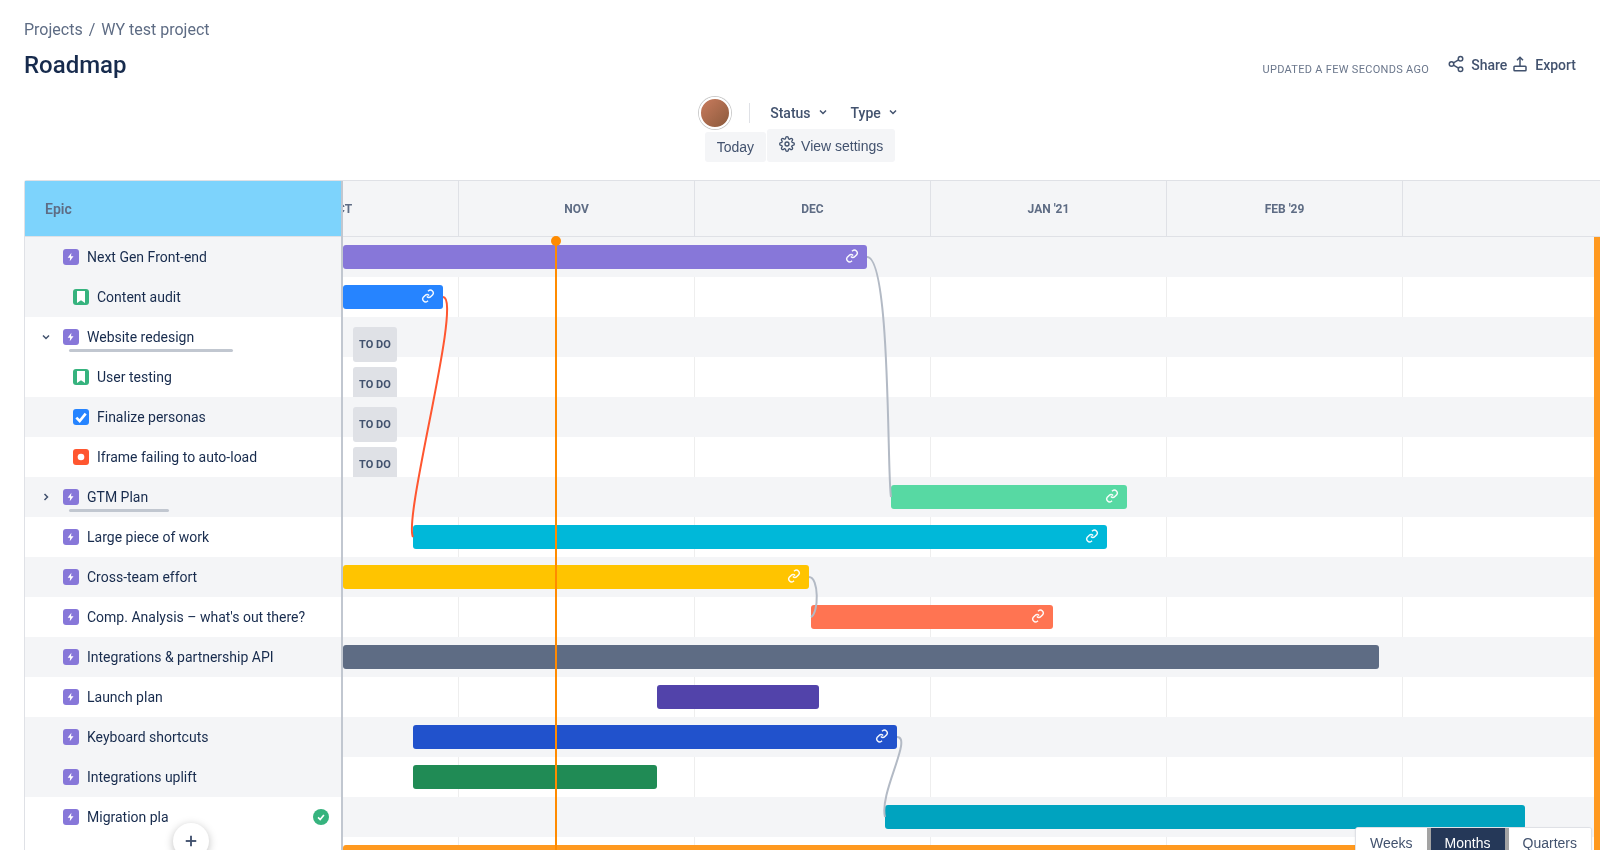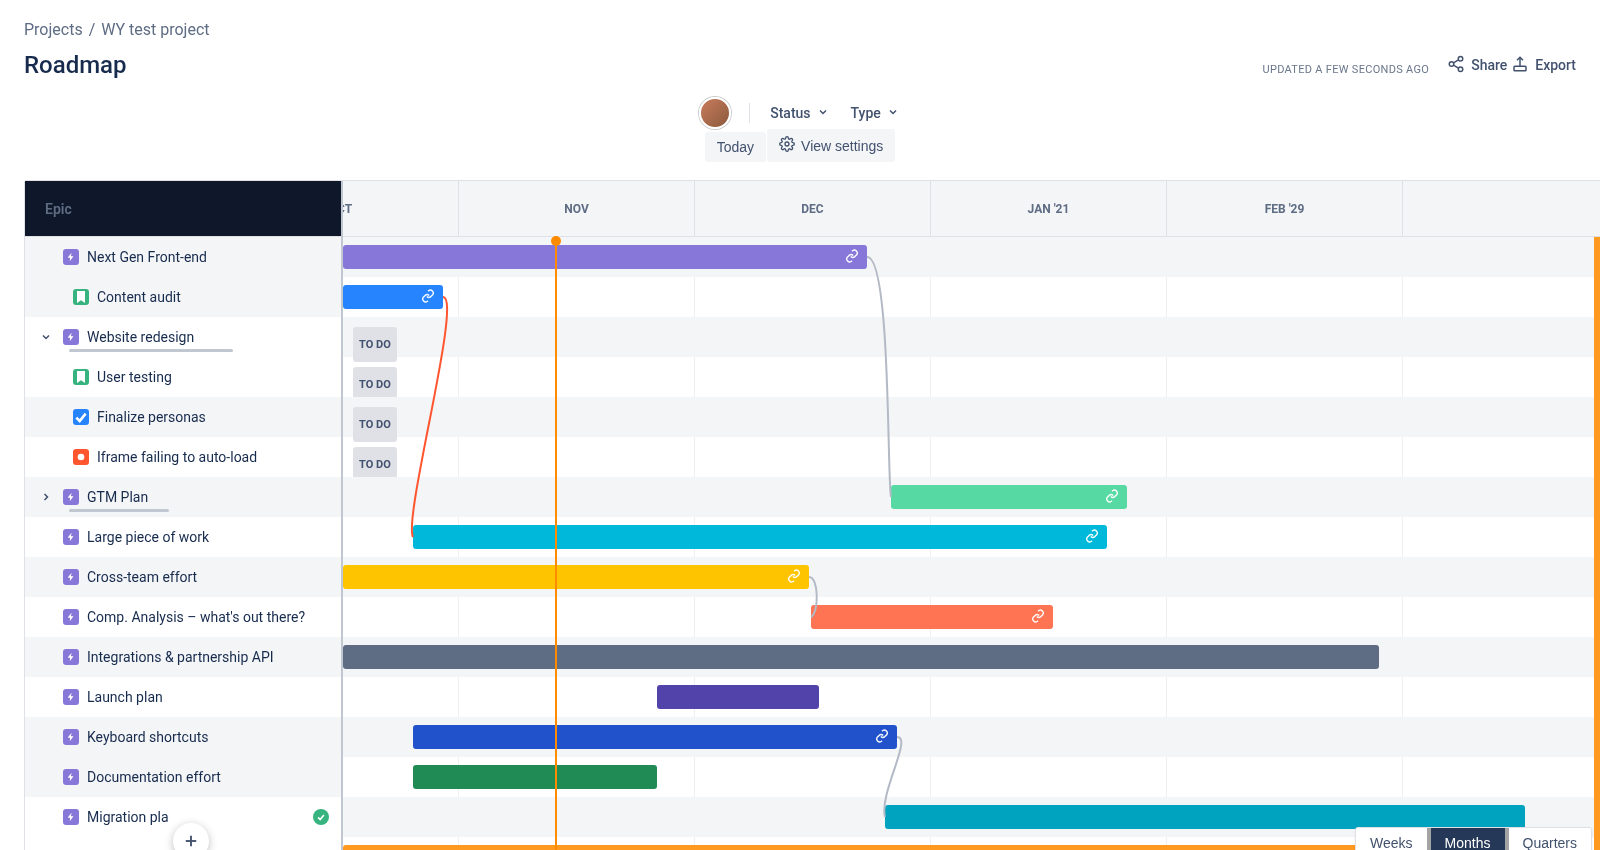--- a/index.html
+++ b/index.html
@@ -23,21 +23,21 @@
 .avatar { width: 32px; height: 32px; border-radius: 50%; background: linear-gradient(135deg, #c97b5d, #8b5a3c); border:2px solid #fff; box-shadow:0 0 0 1px #ccc;}
 .divider { width:1px; height:20px; background:#dfe1e6;}
 .filter-pill { display: flex; align-items: center; gap: 6px; cursor: pointer; font-weight: 500; color:#42526E; padding:4px 2px;}
 .filters-right { display: flex; align-items: flex-end; gap: 1px; }
 .btn-subtle { background: #F4F5F7; border: none; border-radius: 3px; padding: 7px 12px; font-size: 14px; font-weight:500; cursor: pointer; color:#42526E; display:flex; align-items:center; gap:6px;}
 
 .roadmap { margin-top: 18px; border: 1px solid #dfe1e6; border-radius: 3px 0 0 0; border-right:none; border-bottom:none; position: relative; }
 .roadmap-inner { display: flex; }
 
 .sidebar { width: 318px; min-width:318px; border-right: 2px solid #c1c7d0; background: #fff; }
-.sidebar-header { height: 56px; display:flex; align-items:center; padding-left: 20px; font-weight:600; color:#5E6C84; border-bottom:1px solid #dfe1e6; background:#0f172a;}
+.sidebar-header { height: 56px; display:flex; align-items:center; padding-left: 20px; font-weight:600; color:#5E6C84; border-bottom:1px solid #dfe1e6; background:#7dd3fc;}
 .row { height: 40px; display:flex; align-items:center; padding-left:12px; gap:8px; border-bottom:1px solid transparent; position:relative; }
 .row.odd { background: #F4F5F7; }
 .row .expand { width:18px; display:flex; justify-content:center; cursor:pointer; color:#6B778C;}
 .row .expand.empty { visibility:hidden;}
 .epic-icon { width:16px; height:16px; border-radius:3px; background:#8777D9; display:flex; align-items:center; justify-content:center; flex-shrink:0;}
 .epic-icon svg{width:10px;height:10px;}
 .story-icon { width:16px; height:16px; border-radius:3px; background:#36B37E; display:flex; align-items:center; justify-content:center; flex-shrink:0;}
 .task-icon { width:16px; height:16px; border-radius:3px; background:#2684FF; display:flex; align-items:center; justify-content:center; flex-shrink:0;}
 .bug-icon { width:16px; height:16px; border-radius:3px; background:#FF5630; display:flex; align-items:center; justify-content:center; flex-shrink:0;}
 .row-label { white-space:nowrap; overflow:hidden; text-overflow:ellipsis; color:#172B4D;}
@@ -268,21 +268,21 @@
               </span>
               <span class="row-label">Keyboard shortcuts</span>
             </div>
             <div class="row odd">
               <span class="expand empty"></span>
               <span class="epic-icon">
                 <svg viewBox="0 0 24 24" fill="#fff">
                   <path d="M13 2L4 14h6l-1 8 9-12h-6l1-8z"></path>
                 </svg>
               </span>
-              <span class="row-label">Documentation effort</span>
+              <span class="row-label">Integrations uplift</span>
             </div>
             <div class="row">
               <span class="expand empty"></span>
               <span class="epic-icon">
                 <svg viewBox="0 0 24 24" fill="#fff">
                   <path d="M13 2L4 14h6l-1 8 9-12h-6l1-8z"></path>
                 </svg>
               </span>
               <span class="row-label">Migration pla</span>
               <span class="done-badge">

